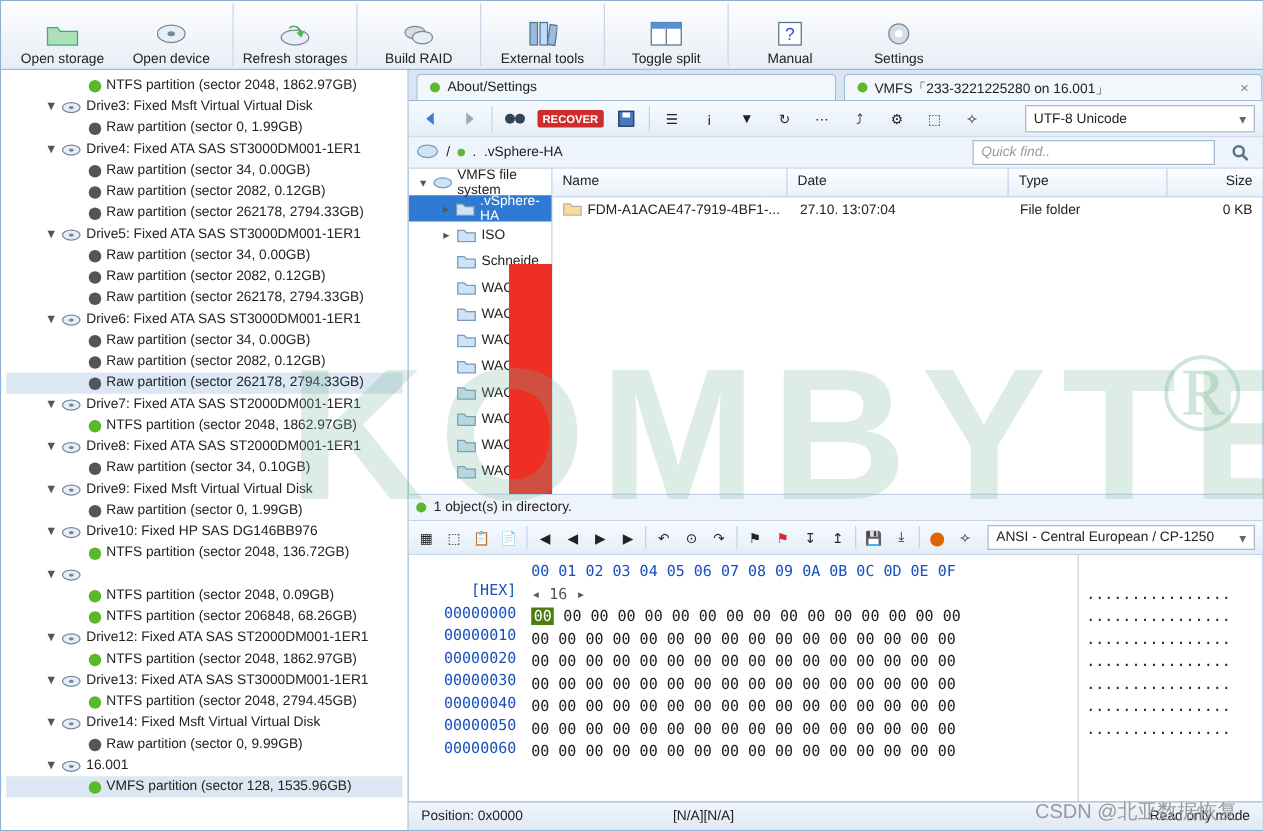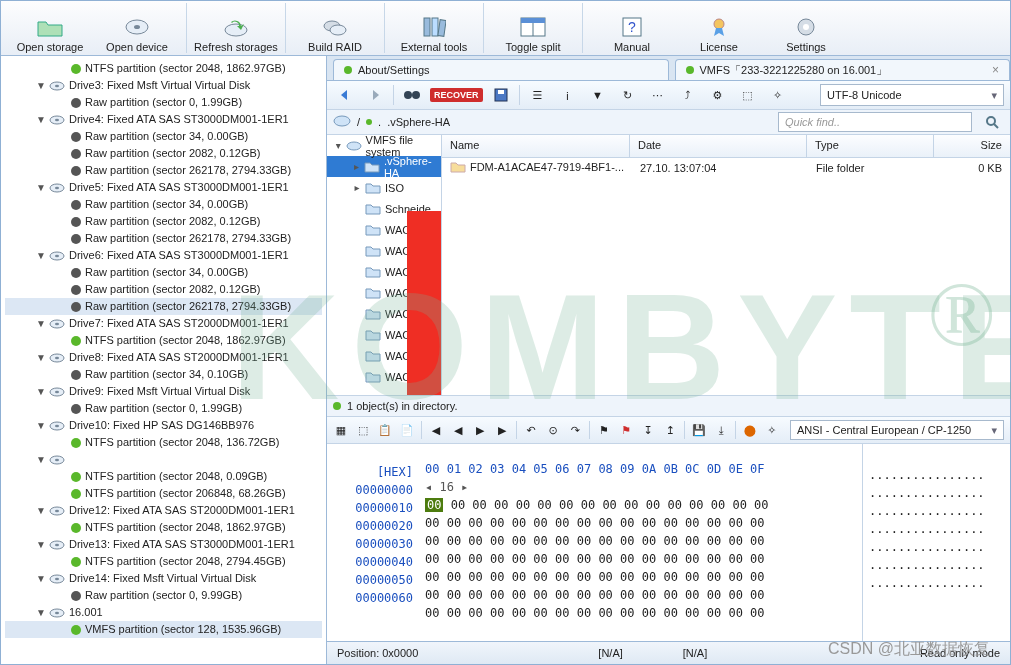--- a/index.html
+++ b/index.html
@@ -48,25 +48,25 @@
   .vnode{height:21px;display:flex;align-items:center;padding-left:4px}
   .vico{width:16px;height:14px;margin-right:4px;display:flex;align-items:center;justify-content:center}
   .selected{background:#2f7bd3;color:#fff}
   .redcover{position:absolute;left:80px;top:76px;width:75px;height:190px;background:#ef2e24;z-index:5}
   .dircount{height:20px;border-bottom:1px solid #c4d4e6;background:#eef4fb;display:flex;align-items:center;padding:0 6px;gap:6px}
   .hexbar{height:26px;border-bottom:1px solid #c4d4e6;background:linear-gradient(#f7fbff,#e4edf7);display:flex;align-items:center;gap:6px;padding:0 6px}
   .hexbar .enc{margin-left:4px;height:18px;border:1px solid #a7b9cd;background:#fff;padding:0 6px;display:flex;align-items:center;min-width:200px;position:relative;font-size:11px}
   .hexbar .enc::after{content:"▾";position:absolute;right:6px;color:#667}
   .hex{flex:1;display:flex;font-family:Consolas,Menlo,monospace;font-size:12px;min-height:0}
   .hex .off{width:80px;color:#1a4fbf;text-align:right;padding:19px 6px;line-height:18px}
-  .hex .data{flex:1;padding:16px 6px;line-height:18px;overflow:hidden}
+  .hex .data{flex:1;padding:4px 6px;line-height:18px;overflow:hidden}
   .hex .asc{width:135px;border-left:1px solid #c4d4e6;padding:4px 6px;line-height:18px}
   .header-hex{color:#1a4fbf}
   .first00{background:#4d7c0f;color:#fff;padding:0 2px}
-  .status{height:22px;border-top:1px solid #9db9d8;background:linear-gradient(#f0f5fb,#dfe9f4);display:flex;align-items:center;padding:0 10px;gap:60px}
+  .status{height:22px;border-top:1px solid #9db9d8;background:linear-gradient(#f0f5fb,#dfe9f4);display:flex;align-items:center;padding:0 10px;}
   .status>div:nth-child(2){margin-left:120px}
   .status>div:last-child{margin-left:auto}
   .watermark{position:absolute;left:230px;top:260px;font-family:Impact,Arial Black,sans-serif;font-size:150px;letter-spacing:12px;color:rgba(120,180,150,.25);pointer-events:none;font-weight:700;z-index:20}
   .wm-r{position:absolute;right:14px;top:262px;font-family:Georgia,serif;font-size:90px;color:rgba(120,180,150,.35);pointer-events:none;z-index:20}
   .credit{position:absolute;right:20px;bottom:4px;color:#999;font-size:16px;z-index:30}
   .hexnav{margin-left:auto;display:flex;align-items:center;gap:6px;color:#555;font-family:Consolas,monospace}
 </style>
 </head>
 <body>
 <div class="app">
@@ -128,29 +128,20 @@
         <span>Toggle split</span>
       </div>
     <div class="tb-item">
         <div class="tb-ico">
           <svg width="22" height="22">
             <rect x="2" y="2" width="18" height="18" fill="#fff" stroke="#578"></rect>
             <text x="11" y="16" font-size="14" fill="#35c" text-anchor="middle">?</text>
           </svg>
         </div>
         <span>Manual</span>
-      </div>
-    <div class="tb-item">
-        <div class="tb-ico">
-          <svg width="22" height="22">
-            <circle cx="11" cy="8" r="5" fill="#f4c560" stroke="#b88"></circle>
-            <path d="M8 12l-2 8 5-3 5 3-2-8z" fill="#5aa0e6"></path>
-          </svg>
-        </div>
-        <span>License</span>
       </div>
     <div class="tb-item">
         <div class="tb-ico">
           <svg width="22" height="22">
             <circle cx="11" cy="11" r="8" fill="#d5dde6" stroke="#789"></circle>
             <circle cx="11" cy="11" r="3" fill="#fff"></circle>
           </svg>
         </div>
         <span>Settings</span>
       </div>

